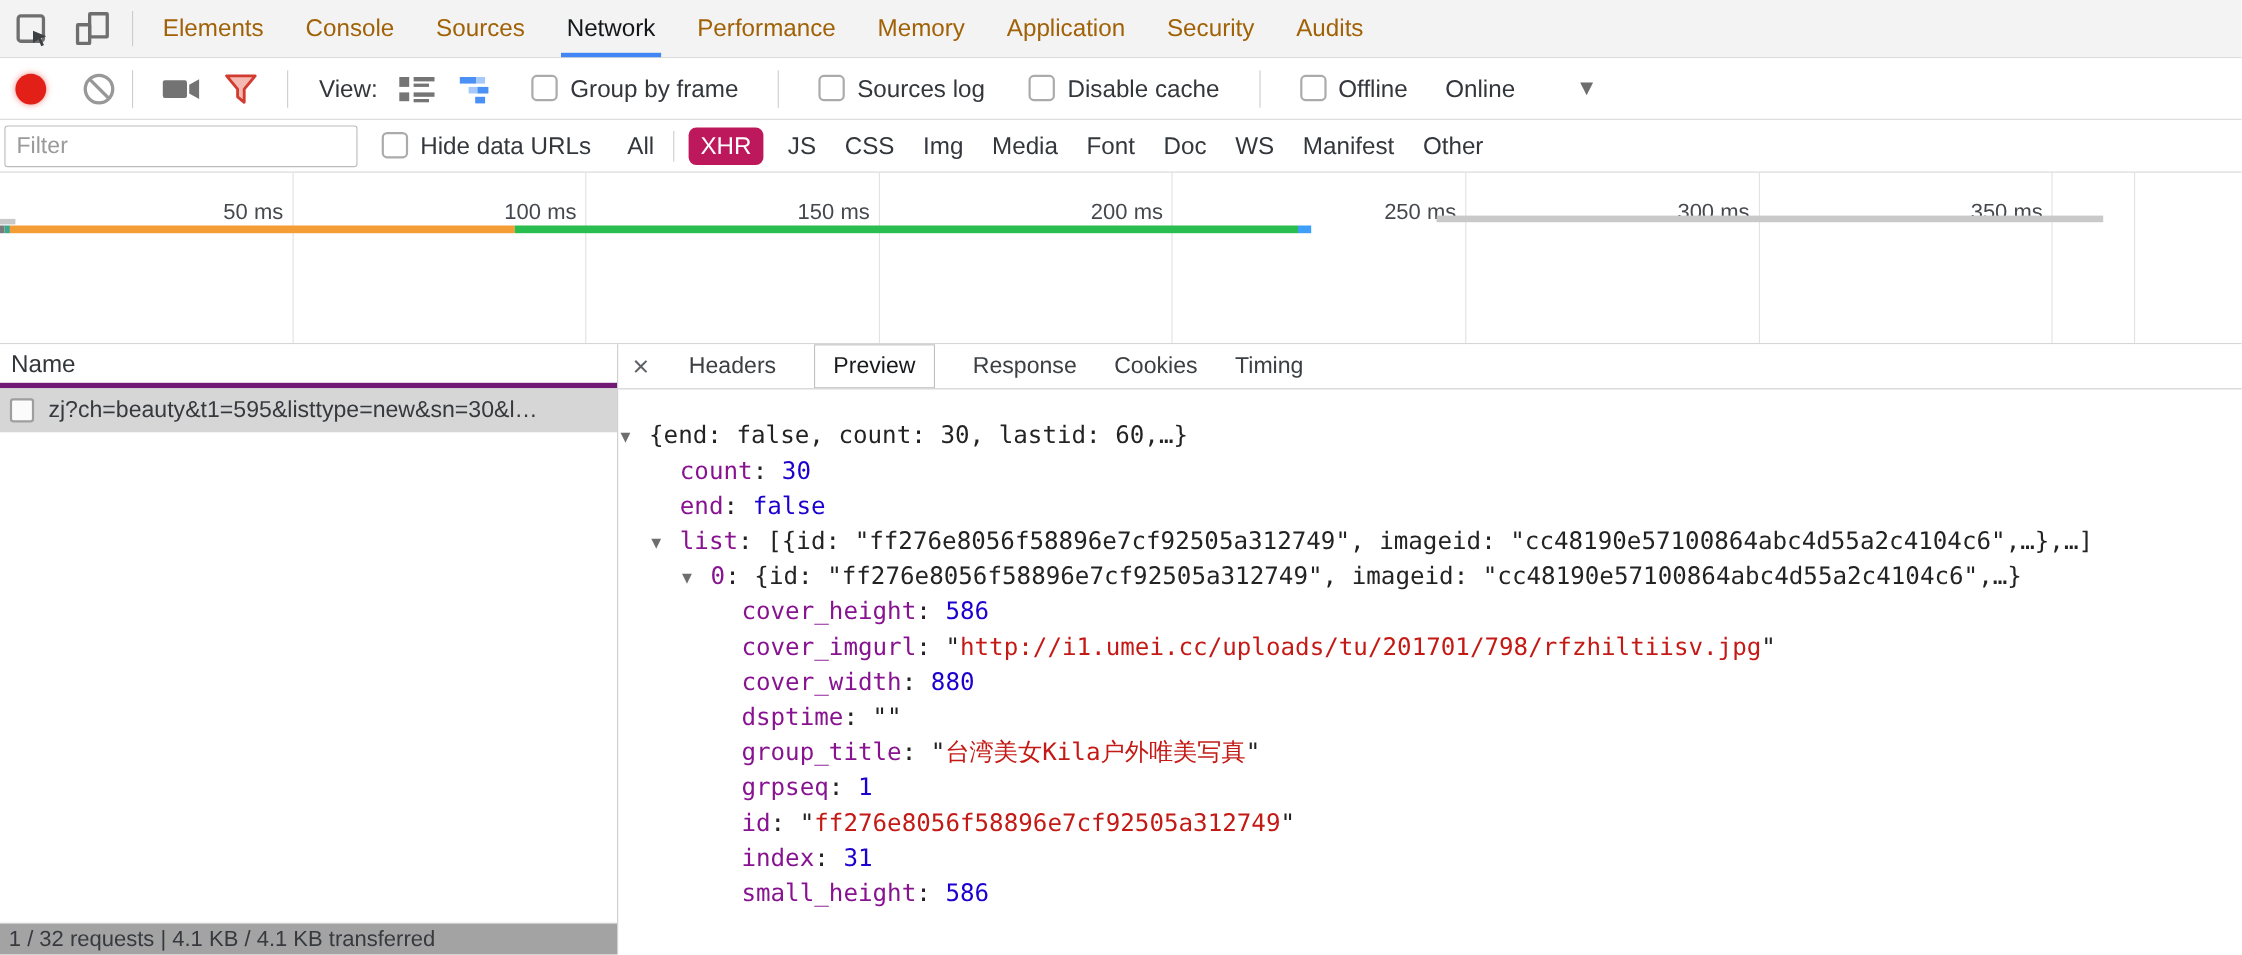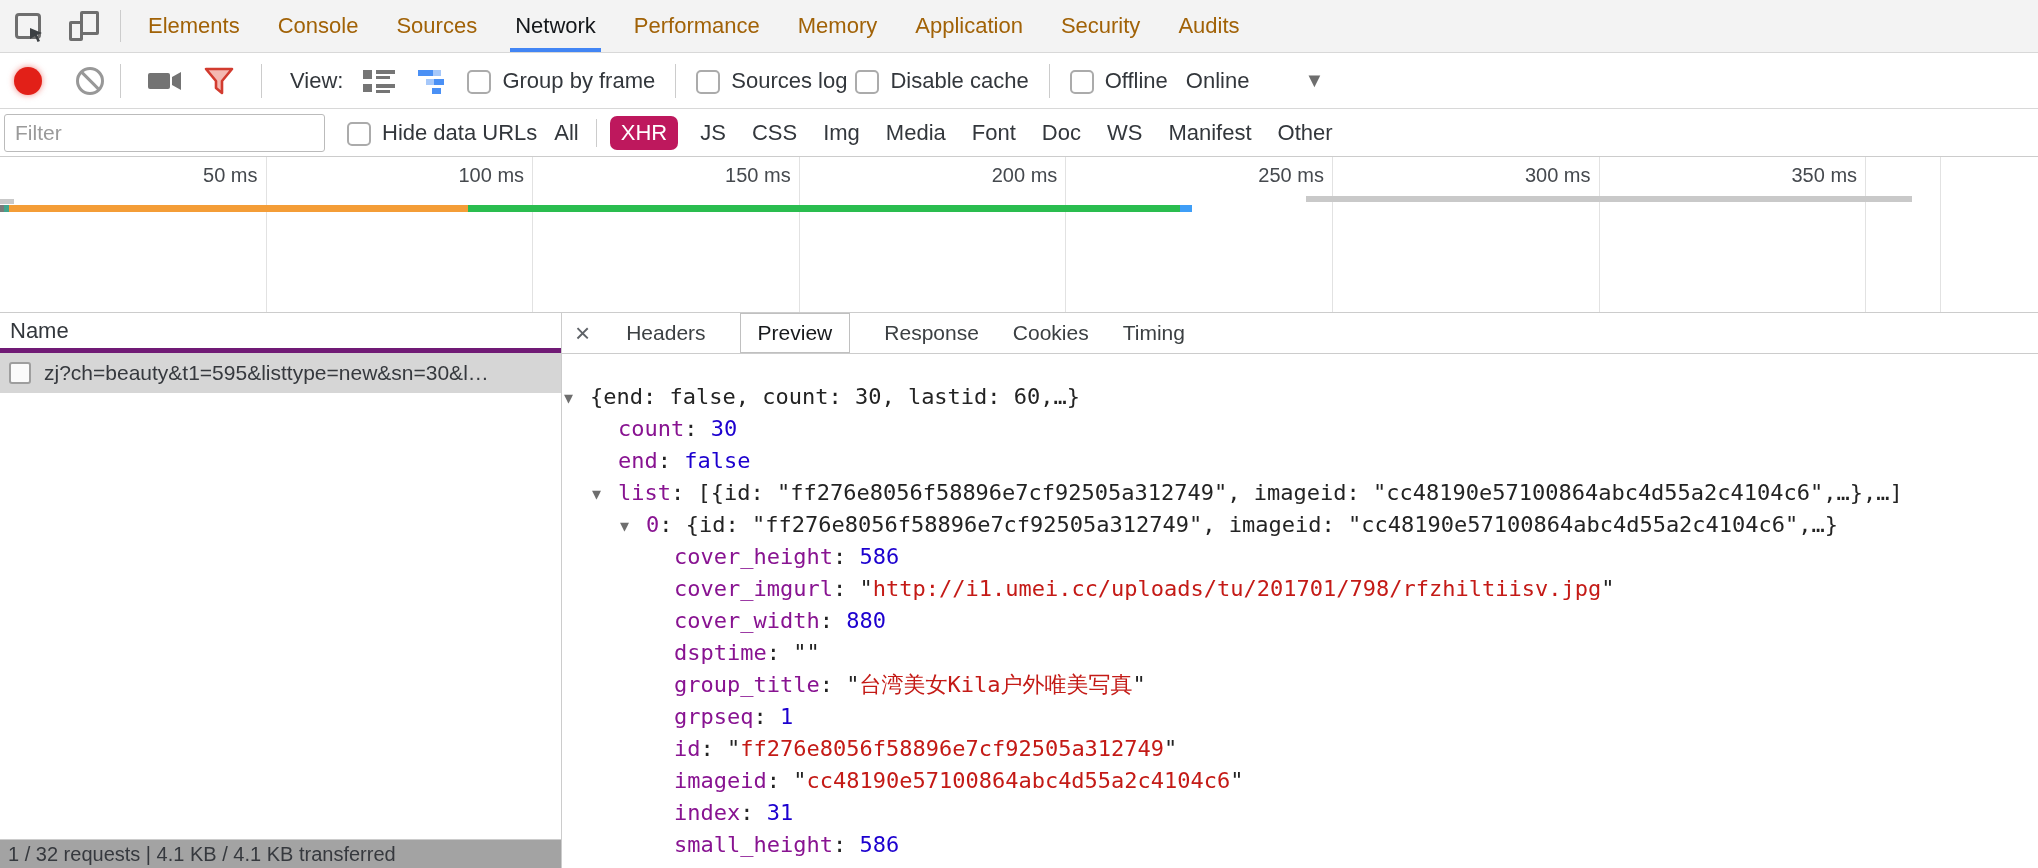--- a/index.html
+++ b/index.html
@@ -32,21 +32,21 @@
     position:absolute; top:53px; left:0; width:100%; height:56px;
     background:#fff; border-bottom:1px solid #d8d8d8;
     display:flex; align-items:center; font-size:22px; color:#33373c;
   }
   .record-dot { width:28px; height:28px; border-radius:50%; background:#e22018; margin-left:14px; box-shadow:0 0 6px rgba(226,32,24,.55); }
   .clear-btn { width:28px; height:28px; border:3px solid #989898; border-radius:50%; position:relative; margin-left:34px; }
   .clear-btn::after { content:""; position:absolute; left:50%; top:-2px; width:3px; height:25px; background:#989898; transform:translateX(-50%) rotate(-45deg); }
   .vdiv { width:1px; height:34px; background:#ccc; margin:0 16px; }
   .toolbar .icon-btn { display:flex; align-items:center; justify-content:center; margin:0 10px; }
   .view-label { margin:0 8px 0 12px; }
-  .cb { display:flex; align-items:flex-end; margin:0 4px; }
+  .cb { display:flex; align-items:flex-start; margin:0 20px; }
   .cb .box { width:24px; height:24px; border:2px solid #ababab; border-radius:5px; background:#fff; margin-right:11px; flex:none; }
   .throttle { display:flex; align-items:center; margin-left:14px; }
   .throttle .arrow { color:#6e6e6e; font-size:20px; margin-left:55px; }
   
   .filterbar {
     position:absolute; top:109px; left:0; width:100%; height:48px;
     background:#fff; border-bottom:1px solid #ccc;
     display:flex; align-items:center; font-size:22px; color:#33373c;
   }
   .filter-input {
@@ -54,21 +54,21 @@
     font-size:21px; font-family:"Liberation Sans",sans-serif; padding:0 10px; color:#333; outline:none;
   }
   .filter-input::placeholder { color:#9a9a9a; }
   .filterbar .cb { margin-left:22px; }
   .ftype { margin:0 13px; }
   .ftype.active { background:#be185d; color:#fff; border-radius:7px; padding:4px 11px; margin:0 9px; }
   .fdiv { width:1px; height:28px; background:#ccc; margin:0 4px; }
   
   .overview { position:absolute; top:157px; left:0; width:100%; height:156px; background:#fff; border-bottom:1px solid #ccc; }
   .gridline { position:absolute; top:0; bottom:0; width:1px; background:#e2e2e2; }
-  .tick-label { position:absolute; top:7px; width:140px; text-align:right; font-size:20px; color:#45494e; }
+  .tick-label { position:absolute; top:25px; width:140px; text-align:right; font-size:20px; color:#45494e; }
   .ov-bar { position:absolute; }
   
   .left-panel { position:absolute; top:313px; left:0; width:561px; height:555px; background:#fff; }
   .name-header { height:40px; border-bottom:5px solid #701a75; display:flex; align-items:center; padding-left:10px; font-size:22px; color:#33373c; }
   .req-row { height:40px; background:#d6d6d6; display:flex; align-items:center; padding:0 6px 0 9px; }
   .req-row .box { width:22px; height:22px; border:2px solid #9e9e9e; border-radius:3px; background:#fbfbfb; flex:none; }
   .req-row .req-name { margin-left:13px; font-size:21px; color:#36393e; white-space:nowrap; overflow:hidden; }
   .summary-bar {
     position:absolute; bottom:0; left:0; width:561px; height:29px;
     background:#a3a3a3; border-top:1px solid #ccc;
@@ -256,19 +256,18 @@
         <div class="tree-line" style="padding-left: 30px;"><span class="arrow-slot"></span><span class="seg-key">end</span><span class="seg-plain">: </span><span class="seg-num">false</span></div>
         <div class="tree-line" style="padding-left: 30px;"><span class="arrow-slot">▼</span><span class="seg-key">list</span><span class="seg-plain">: [{id: "ff276e8056f58896e7cf92505a312749", imageid: "cc48190e57100864abc4d55a2c4104c6",…},…]</span></div>
         <div class="tree-line" style="padding-left: 58px;"><span class="arrow-slot">▼</span><span class="seg-key">0</span><span class="seg-plain">: {id: "ff276e8056f58896e7cf92505a312749", imageid: "cc48190e57100864abc4d55a2c4104c6",…}</span></div>
         <div class="tree-line" style="padding-left: 86px;"><span class="arrow-slot"></span><span class="seg-key">cover_height</span><span class="seg-plain">: </span><span class="seg-num">586</span></div>
         <div class="tree-line" style="padding-left: 86px;"><span class="arrow-slot"></span><span class="seg-key">cover_imgurl</span><span class="seg-plain">: "</span><span class="seg-str">http://i1.umei.cc/uploads/tu/201701/798/rfzhiltiisv.jpg</span><span class="seg-plain">"</span></div>
         <div class="tree-line" style="padding-left: 86px;"><span class="arrow-slot"></span><span class="seg-key">cover_width</span><span class="seg-plain">: </span><span class="seg-num">880</span></div>
         <div class="tree-line" style="padding-left: 86px;"><span class="arrow-slot"></span><span class="seg-key">dsptime</span><span class="seg-plain">: ""</span></div>
         <div class="tree-line" style="padding-left: 86px;"><span class="arrow-slot"></span><span class="seg-key">group_title</span><span class="seg-plain">: "</span><span class="seg-str">台湾美女Kila户外唯美写真</span><span class="seg-plain">"</span></div>
         <div class="tree-line" style="padding-left: 86px;"><span class="arrow-slot"></span><span class="seg-key">grpseq</span><span class="seg-plain">: </span><span class="seg-num">1</span></div>
         <div class="tree-line" style="padding-left: 86px;"><span class="arrow-slot"></span><span class="seg-key">id</span><span class="seg-plain">: "</span><span class="seg-str">ff276e8056f58896e7cf92505a312749</span><span class="seg-plain">"</span></div>
-        <div class="tree-line" style="padding-left: 86px;"><span class="arrow-slot"></span><span class="seg-key">imageid</span><span class="seg-plain">: "</span><span class="seg-str">cc48190e57100864abc4d55a2c4104c6</span><span class="seg-plain">"</span></div>
         <div class="tree-line" style="padding-left: 86px;"><span class="arrow-slot"></span><span class="seg-key">index</span><span class="seg-plain">: </span><span class="seg-num">31</span></div>
         <div class="tree-line" style="padding-left: 86px;"><span class="arrow-slot"></span><span class="seg-key">small_height</span><span class="seg-plain">: </span><span class="seg-num">586</span></div>
       </div>
   </div>
 
 </div>
 
 </body></html>

